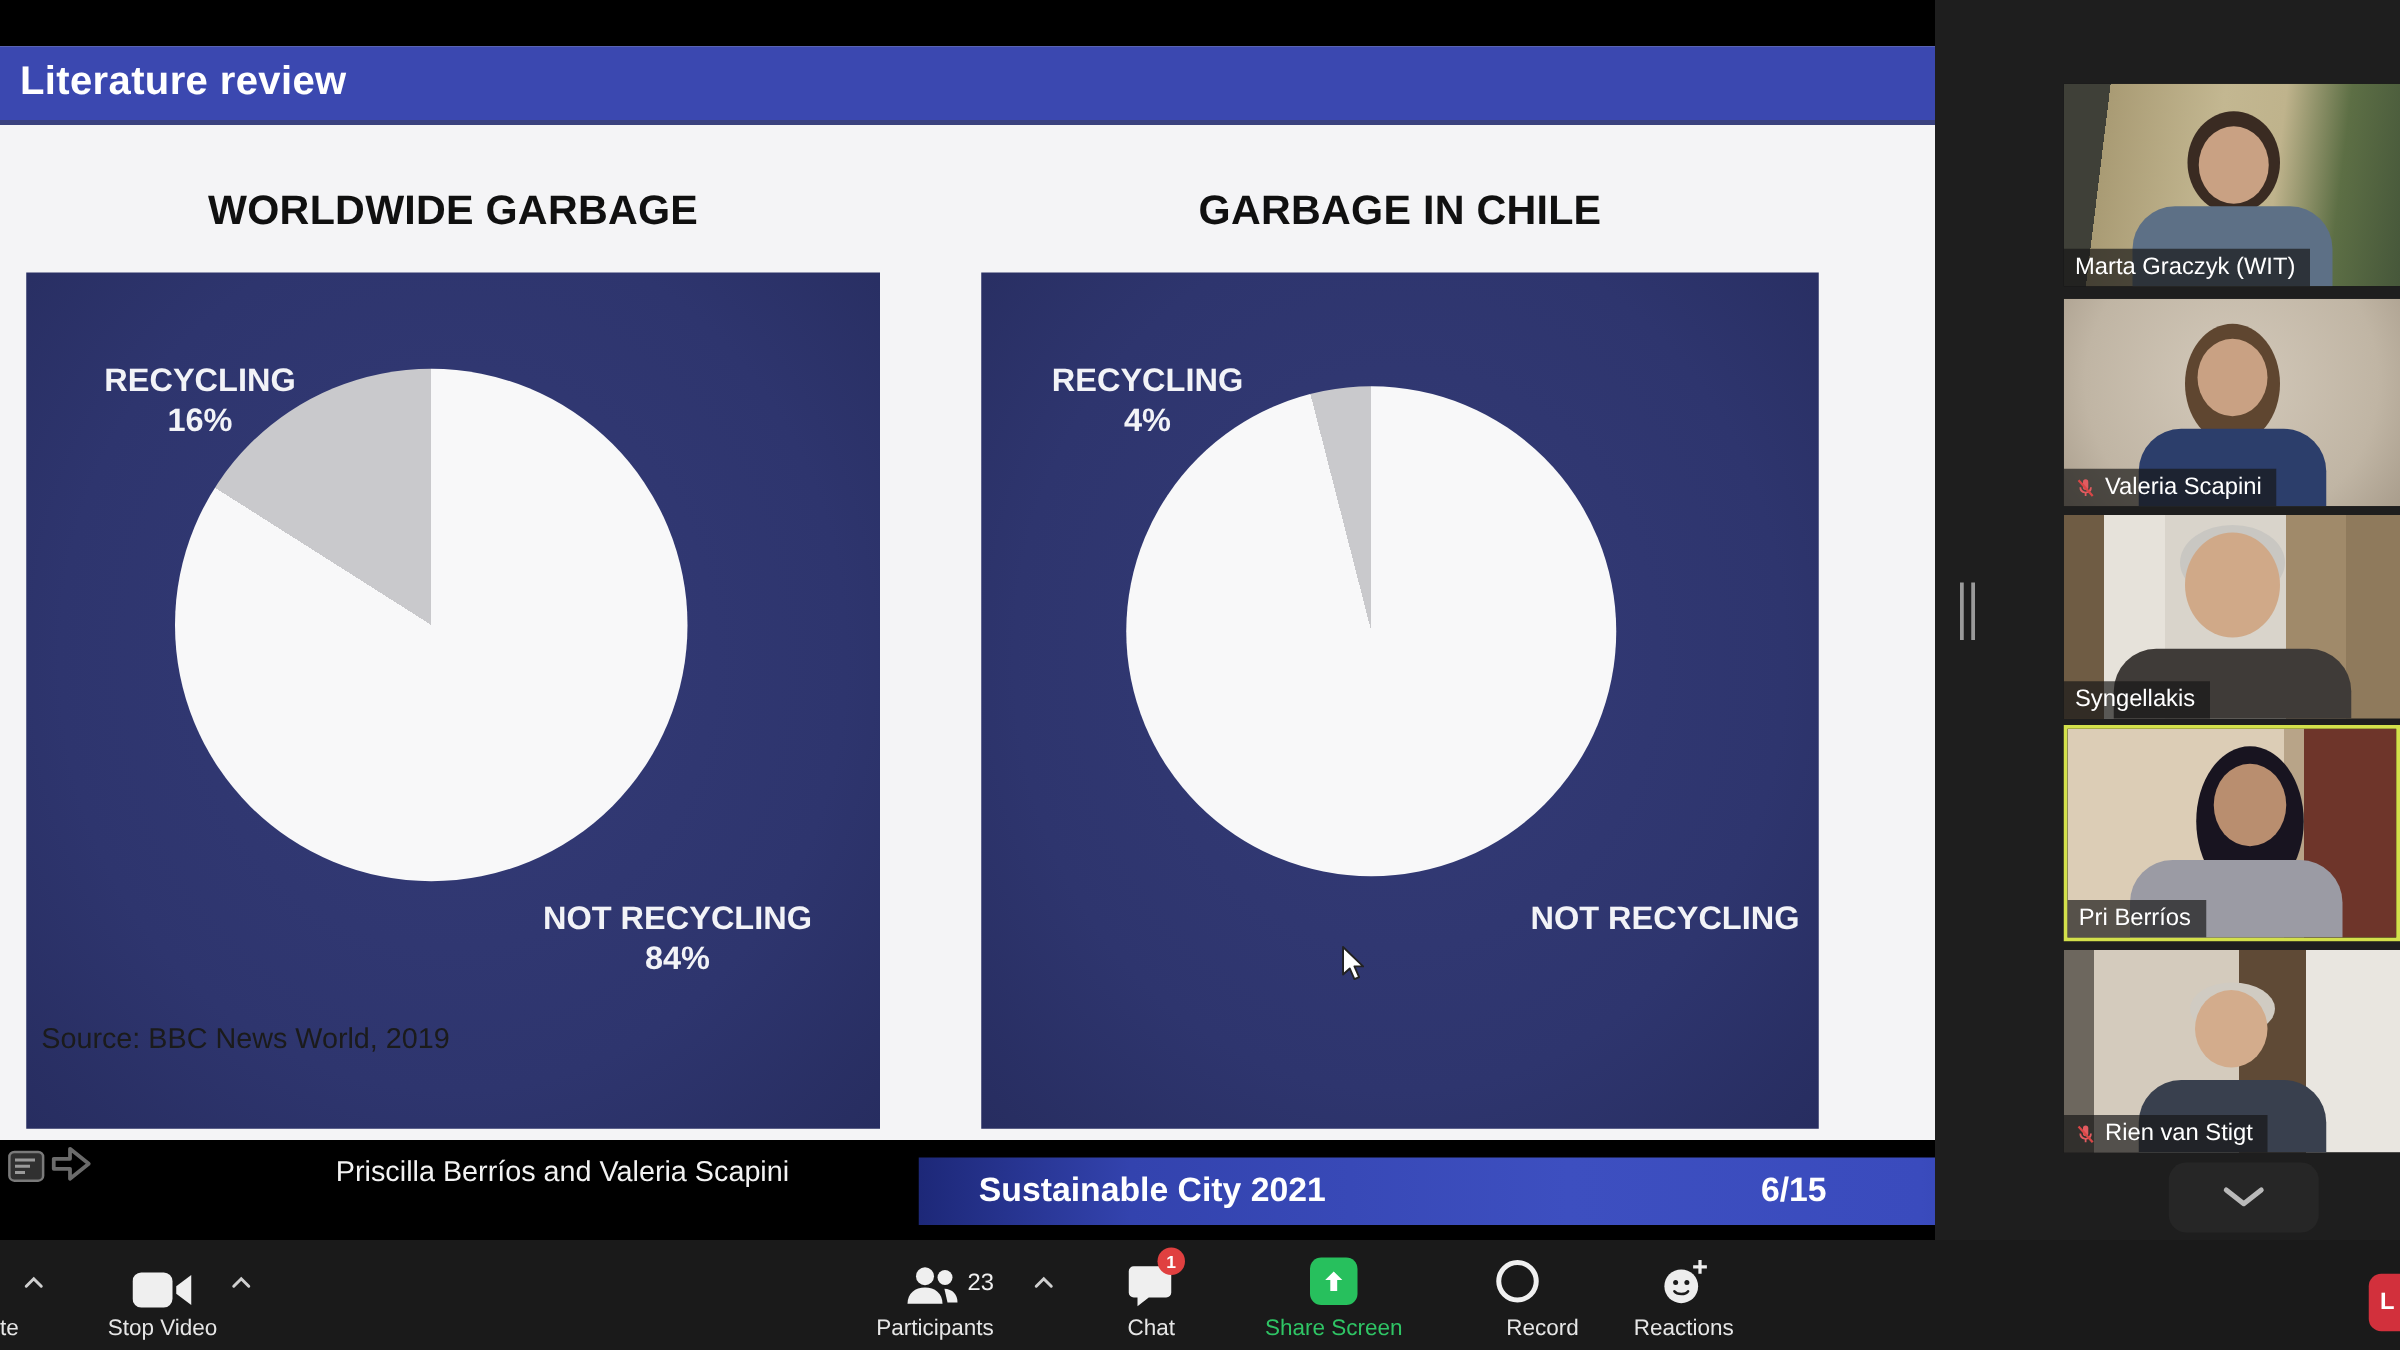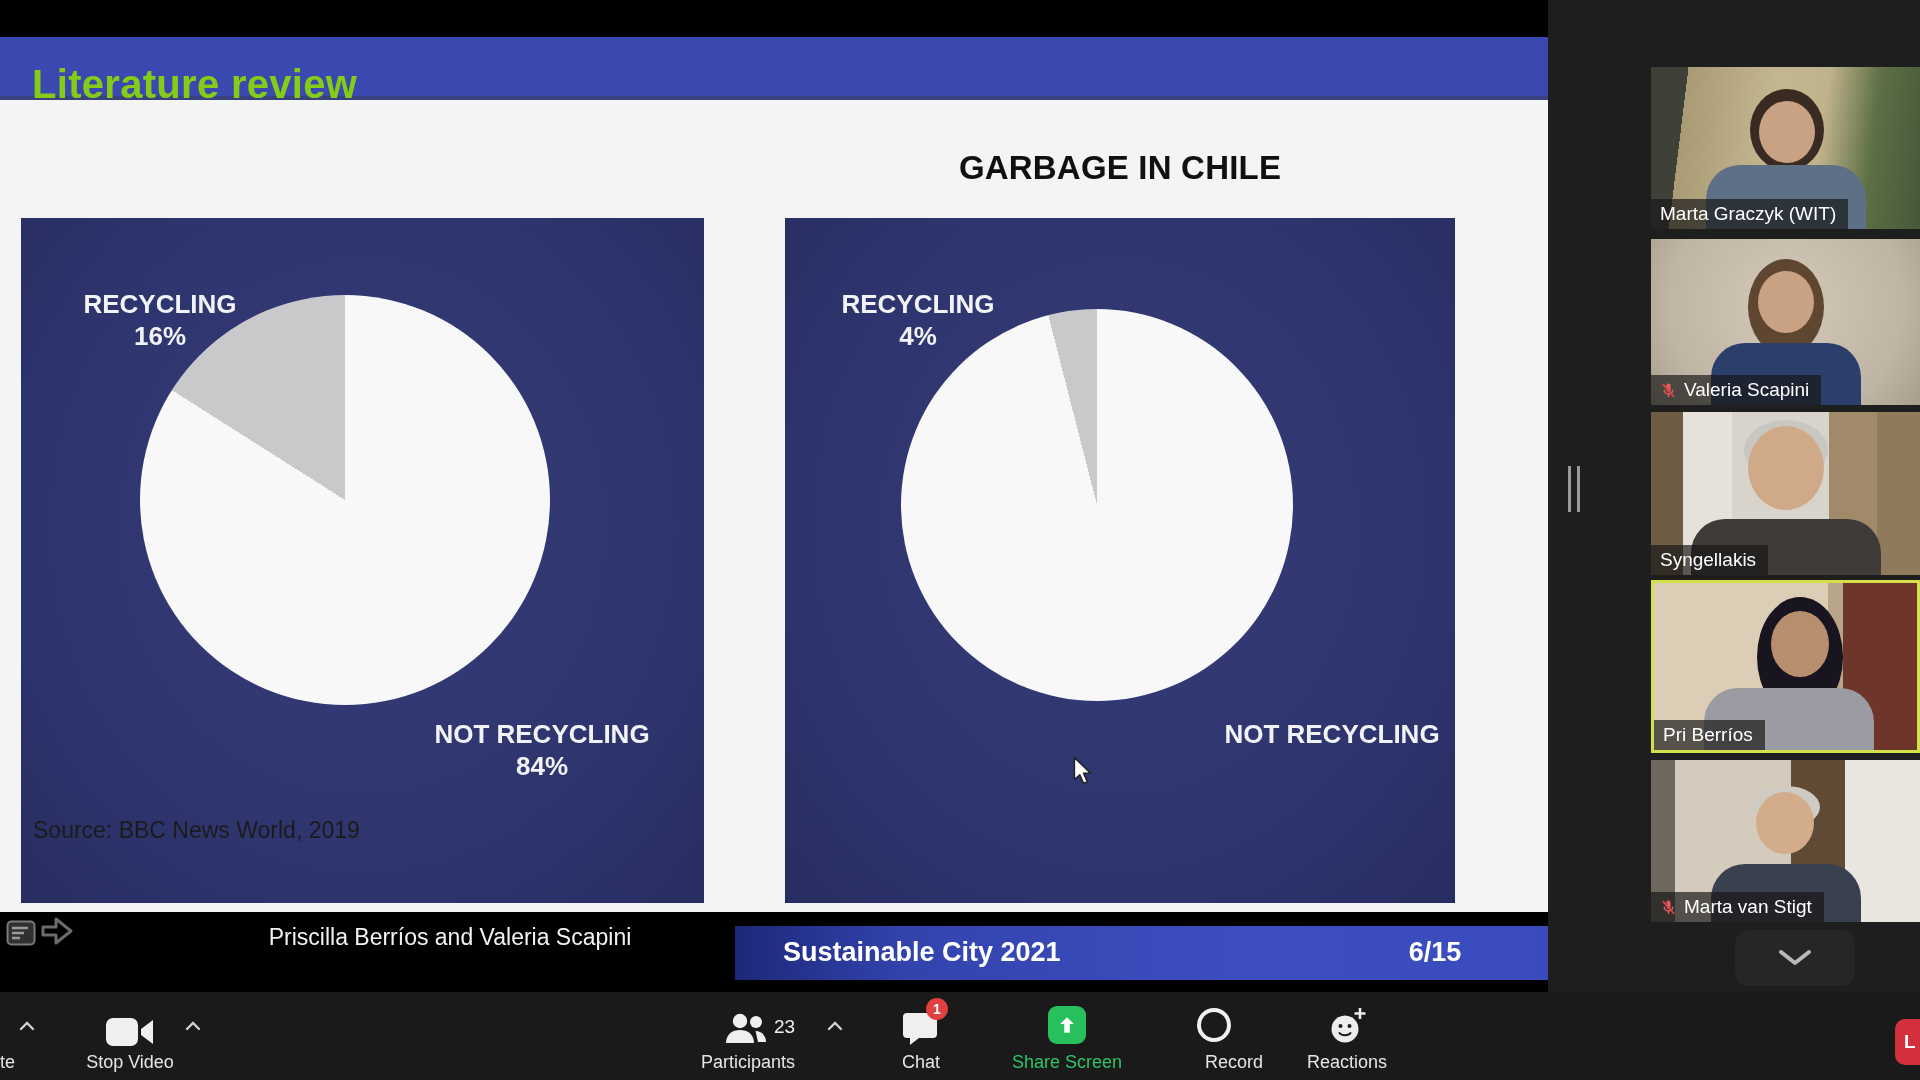--- a/index.html
+++ b/index.html
@@ -3,21 +3,21 @@
 <meta charset="utf-8">
 <style>
   html,body{margin:0;padding:0;background:#000;}
   *{box-sizing:border-box;font-family:"Liberation Sans",sans-serif;}
   .stage{position:relative;width:1920px;height:1080px;background:#191919;overflow:hidden;}
 
   
   .share-area{position:absolute;left:0;top:0;width:1548px;height:992px;background:#000;}
   .slide{position:absolute;left:0;top:37px;width:1548px;height:875px;background:#f4f4f6;}
   .title-bar{position:absolute;left:0;top:0;width:1548px;height:63px;background:#3b48b0;border-bottom:4px solid #39417e;}
-  .title-bar h1{margin:16px;padding:9px 0 0 16px;font-size:40px;font-weight:600;color:#84cc16;letter-spacing:.3px;}
+  .title-bar h1{margin:0;padding:9px 0 0 16px;font-size:32px;font-weight:600;color:#ffffff;letter-spacing:.3px;}
 
   .chart-title{position:absolute;top:112px;font-size:33px;font-weight:700;color:#101010;text-align:center;letter-spacing:.2px;}
   .ct-left{left:21px;width:683px;}
   .ct-right{left:785px;width:670px;}
 
   .chart-box{position:absolute;top:181px;height:685px;background:radial-gradient(ellipse at 50% 45%, #343b77 0%, #2e356e 65%, #272d60 100%);}
   .cb-left{left:21px;width:683px;}
   .cb-right{left:785px;width:670px;}
 
   .pie{position:absolute;border-radius:50%;}
@@ -116,20 +116,21 @@
 <body>
 
 <div class="stage">
 
   <div class="share-area">
     <div class="slide">
       <div class="title-bar">
         <h1>Literature review</h1>
       </div>
 
+      <div class="chart-title ct-left">WORLDWIDE GARBAGE</div>
       <div class="chart-title ct-right">GARBAGE IN CHILE</div>
 
       <div class="chart-box cb-left">
         <div class="pie pie-left" style="background: conic-gradient(from -57.6deg, rgb(201, 201, 204) 0deg, rgb(201, 201, 204) 57.6deg, rgb(248, 248, 249) 57.6deg, rgb(248, 248, 249) 360deg);"></div>
         <div class="slice-label sl-rec-left">
           <div>RECYCLING</div>
           <div>16%</div>
         </div>
         <div class="slice-label sl-not-left">
           <div>NOT RECYCLING</div>
@@ -240,21 +241,21 @@
           <div class="torso"></div>
         </div>
       <div class="name-tag">
         <span class="mic" style="display: inline-flex;">
             <svg width="17" height="17" viewBox="0 0 24 24">
               <path fill="#e25b60" d="M12 14a3 3 0 0 0 3-3V5a3 3 0 0 0-6 0v6a3 3 0 0 0 3 3z"></path>
               <path fill="#e25b60" d="M17 11a5 5 0 0 1-10 0H5a7 7 0 0 0 6 6.9V21h2v-3.1A7 7 0 0 0 19 11h-2z"></path>
               <line x1="4" y1="3" x2="20" y2="21" stroke="#d94646" stroke-width="2.6"></line>
             </svg>
           </span>
-        <span>Marta van Stigt</span>
+        <span>Rien van Stigt</span>
       </div>
     </div>
 
     <div class="collapse-btn">
       <span>
         <svg width="38" height="20" viewBox="0 0 38 20">
             <path d="M5 4l14 11L33 4" stroke="#b9b9b9" stroke-width="4" fill="none" stroke-linecap="round" stroke-linejoin="round"></path>
           </svg>
       </span>
     </div>

